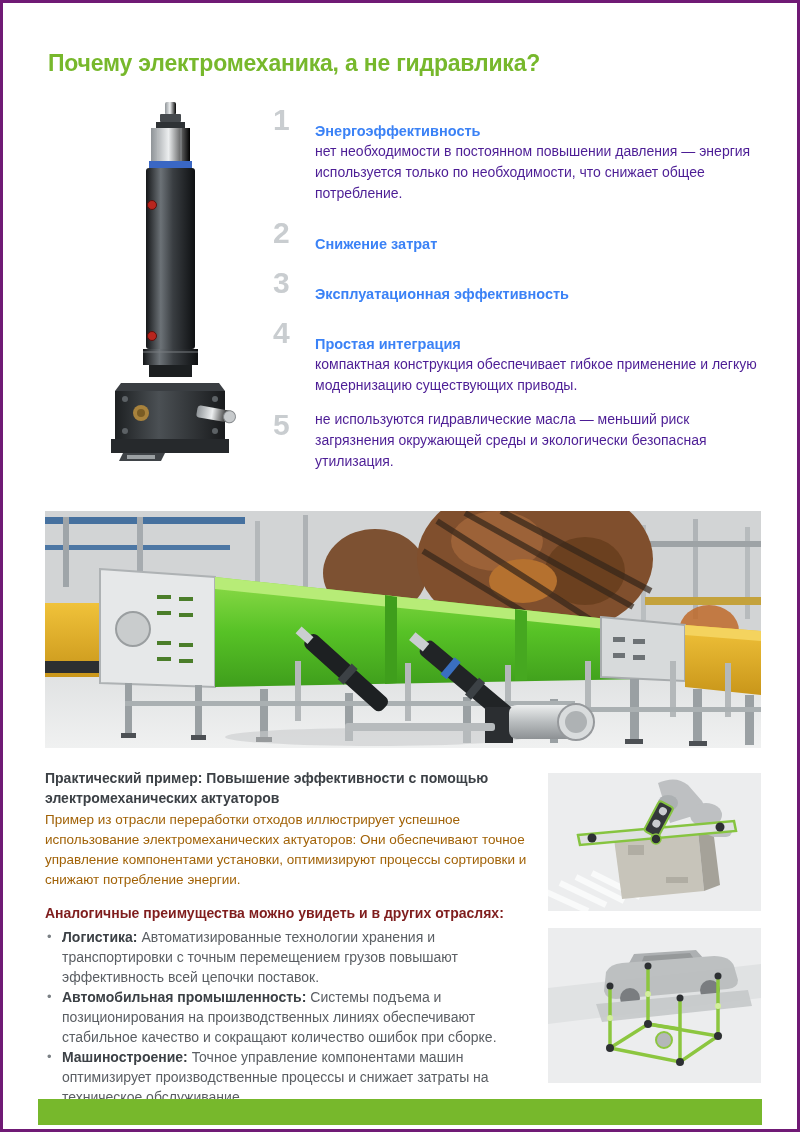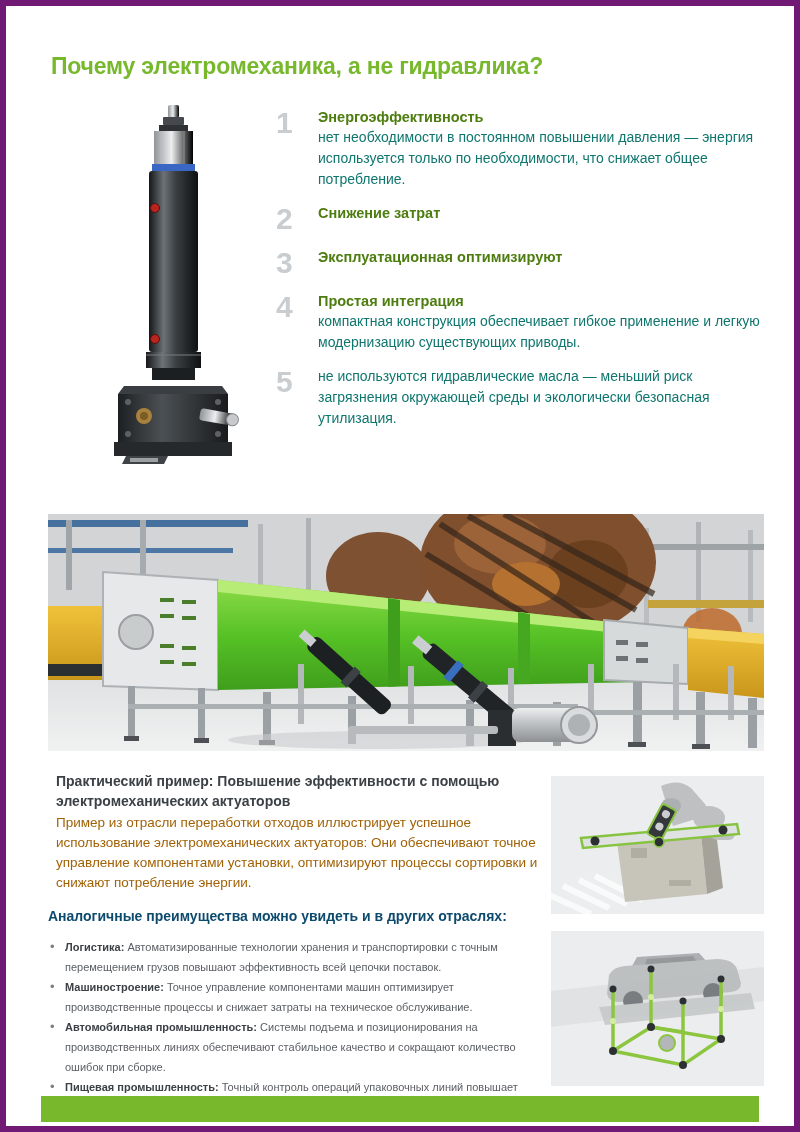--- a/index.html
+++ b/index.html
@@ -1,43 +1,43 @@
 <!DOCTYPE html>
 <html><head>
 <meta charset="utf-8">
 <style>
   * { margin:0; padding:0; box-sizing:border-box; }
   html,body { background:#fff; }
   .page {
     position:relative; width:800px; height:1132px; margin:0 auto;
-    background:#ffffff; border:6px solid #701a75; overflow:hidden;
+    background:#ffffff; border:3px solid #701a75; overflow:hidden;
     font-family:"Liberation Sans","DejaVu Sans",sans-serif; color:#54585c;
   }
   .page-title {
     position:absolute; left:45px; top:47px; width:700px;
     font-size:23px; font-weight:bold; color:#77b82c; letter-spacing:-0.2px;
   }
   .product-figure { position:absolute; left:98px; top:96px; width:140px; height:375px; }
   .benefits { position:absolute; left:270px; top:101px; width:492px; }
   .benefit { display:flex; margin-bottom:13px; }
   .benefit-number {
     flex:0 0 42px; font-size:30px; font-weight:bold; color:#c9cdd0; line-height:1; padding-top:1px;
   }
   .benefit-body { flex:1; }
-  .benefit-title { font-size:14.5px; font-weight:bold; color:#4d7c0f; line-height:20px; }
-  .benefit-text { font-size:14px; color:#0f766e; line-height:21px; }
+  .benefit-title { font-size:14.5px; font-weight:bold; color:#3b82f6; line-height:20px;margin-top:17px; }
+  .benefit-text { font-size:14px; color:#4c1d95; line-height:21px; }
   .hero-figure { position:absolute; left:42px; top:508px; width:716px; height:237px; overflow:hidden; }
-  .case-study { position:absolute; left:50px; top:765px; width:487px; }
+  .case-study { position:absolute; left:42px; top:765px; width:487px; }
   .case-heading { font-size:14px; font-weight:bold; color:#3c4146; line-height:20px; margin-bottom:2px; }
   .case-body { font-size:13.5px; color:#a16207; line-height:20px; }
   .industries { position:absolute; left:42px; top:900px; width:492px; }
-  .industries-heading { font-size:14px; font-weight:bold; color:#0c4a6e; line-height:20px; margin-bottom:11px; }
+  .industries-heading { font-size:14px; font-weight:bold; color:#7f1d1d; line-height:20px; margin-bottom:4px; }
   .industries-list { list-style:none; }
   .industries-list li {
-    position:relative; padding-left:17px; font-size:11px; color:#5a5e63; line-height:20px;
+    position:relative; padding-left:17px; font-size:14px; color:#5a5e63; line-height:20px;
   }
   .industries-list li::before {
     content:"\2022"; position:absolute; left:2px; top:0; color:#7b8085; font-size:13px;
   }
   .industries-list b { color:#3c4146; }
   .side-figure-1 { position:absolute; left:545px; top:770px; width:213px; height:138px; }
   .side-figure-2 { position:absolute; left:545px; top:925px; width:213px; height:155px; }
   .footer-bar { position:absolute; left:35px; right:35px; bottom:4px; height:26px; background:#77b82c; }
   svg { display:block; }
 </style>
@@ -110,21 +110,21 @@
     </div>
     <div class="benefit">
       <div class="benefit-number">2</div>
       <div class="benefit-body">
         <div class="benefit-title">Снижение затрат</div>
       </div>
     </div>
     <div class="benefit">
       <div class="benefit-number">3</div>
       <div class="benefit-body">
-        <div class="benefit-title">Эксплуатационная оптимизируют</div>
+        <div class="benefit-title">Эксплуатационная эффективность</div>
       </div>
     </div>
     <div class="benefit">
       <div class="benefit-number">4</div>
       <div class="benefit-body">
         <div class="benefit-title">Простая интеграция</div>
         <div class="benefit-text">компактная конструкция обеспечивает гибкое применение и легкую модернизацию существующих приводы.</div>
       </div>
     </div>
     <div class="benefit">
@@ -265,22 +265,22 @@
 
   <div class="case-study">
     <div class="case-heading">Практический пример: Повышение эффективности с помощью электромеханических актуаторов</div>
     <div class="case-body">Пример из отрасли переработки отходов иллюстрирует успешное использование электромеханических актуаторов: Они обеспечивают точное управление компонентами установки, оптимизируют процессы сортировки и снижают потребление энергии.</div>
   </div>
 
   <div class="industries">
     <div class="industries-heading">Аналогичные преимущества можно увидеть и в других отраслях:</div>
     <ul class="industries-list">
       <li><b>Логистика:</b> <span>Автоматизированные технологии хранения и транспортировки с точным перемещением грузов повышают эффективность всей цепочки поставок.</span></li>
+      <li><b>Автомобильная промышленность:</b> <span>Системы подъема и позиционирования на производственных линиях обеспечивают стабильное качество и сокращают количество ошибок при сборке.</span></li>
       <li><b>Машиностроение:</b> <span>Точное управление компонентами машин оптимизирует производственные процессы и снижает затраты на техническое обслуживание.</span></li>
-      <li><b>Автомобильная промышленность:</b> <span>Системы подъема и позиционирования на производственных линиях обеспечивают стабильное качество и сокращают количество ошибок при сборке.</span></li>
       <li><b>Пищевая промышленность:</b> <span>Точный контроль операций упаковочных линий повышает качество продукции и безопасность пищевых продуктов.</span></li>
     </ul>
   </div>
 
   <div class="side-figure-1">
     <svg width="213" height="138" viewBox="0 0 213 138">
       <rect x="0" y="0" width="213" height="138" fill="#ecedee"></rect>
 
       <g stroke="#fbfcfc" stroke-width="6" opacity="0.9">
         <line x1="-4" y1="118" x2="40" y2="138"></line>

